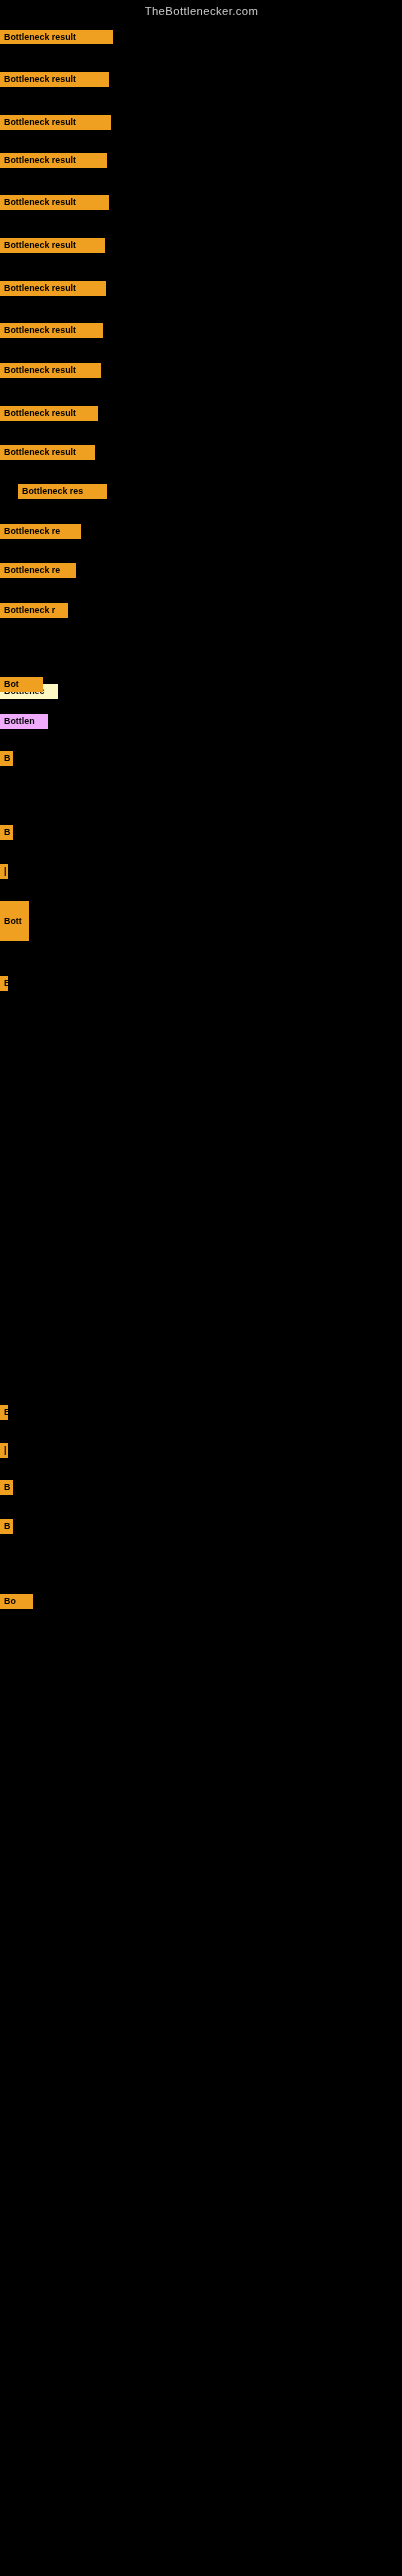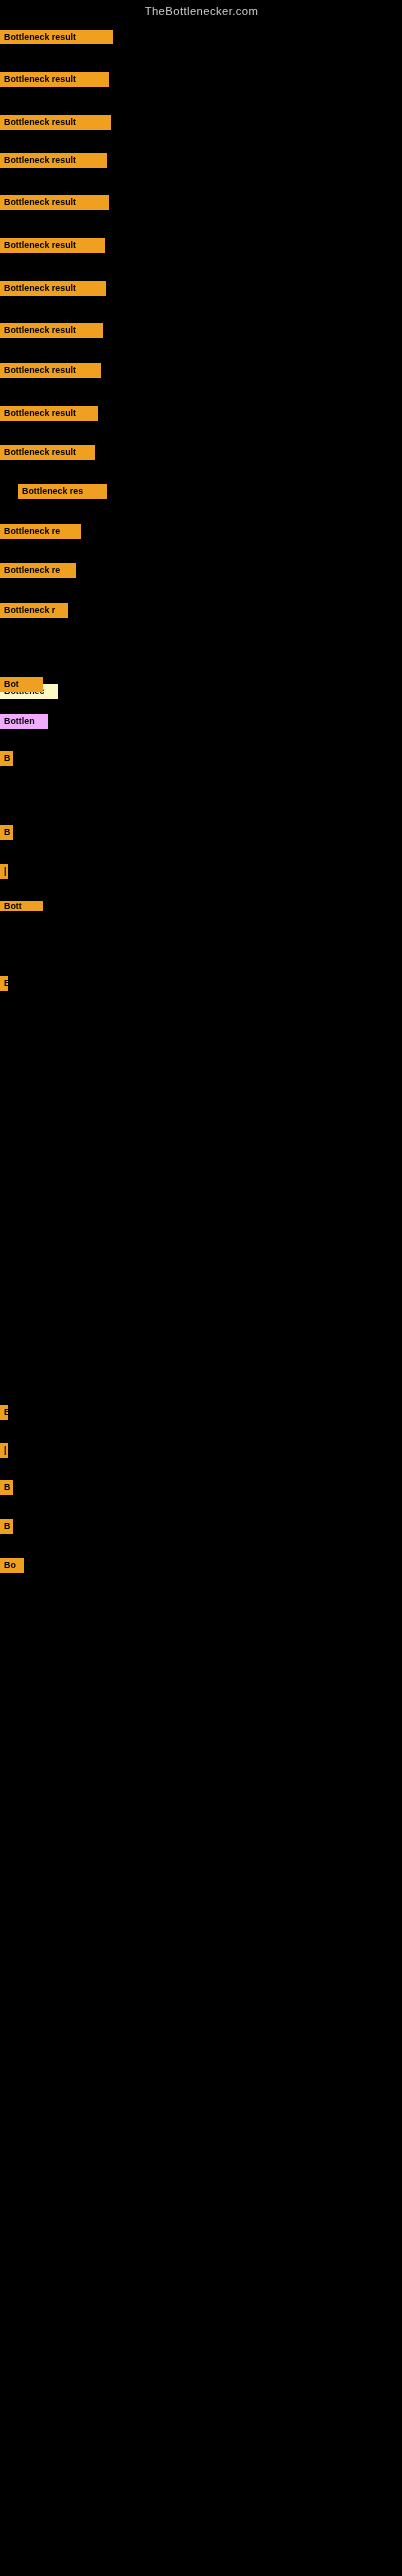--- a/index.html
+++ b/index.html
@@ -81,34 +81,34 @@
     <div style="position: absolute; top: 731px; left: 0px; display: flex; align-items: center;">
       <div style="background: rgb(240, 160, 32); color: rgb(0, 0, 0); font-size: 8.9px; font-weight: bold; padding: 2.4px 4px; white-space: nowrap; overflow: hidden; width: 13px;">B</div>
     </div>
     <div style="position: absolute; top: 805px; left: 0px; display: flex; align-items: center;">
       <div style="background: rgb(240, 160, 32); color: rgb(0, 0, 0); font-size: 8.9px; font-weight: bold; padding: 2.4px 4px; white-space: nowrap; overflow: hidden; width: 13px;">B</div>
     </div>
     <div style="position: absolute; top: 844px; left: 0px; display: flex; align-items: center;">
       <div style="background: rgb(240, 160, 32); color: rgb(0, 0, 0); font-size: 8.9px; font-weight: bold; padding: 2.4px 4px; white-space: nowrap; overflow: hidden; width: 6.4px;">|</div>
     </div>
     <div style="position: absolute; top: 881px; left: 0px; display: flex; align-items: center;">
-      <div style="background: rgb(240, 160, 32); color: rgb(0, 0, 0); font-size: 8.9px; font-weight: bold; padding: 0 4px; white-space: nowrap; overflow: hidden; width: 43px;">Bott</div>
+      <div style="background: rgb(240, 160, 32); color: rgb(0, 0, 0); font-size: 8.9px; font-weight: bold; padding: 15px 4px; white-space: nowrap; overflow: hidden; width: 29px;">Bott</div>
     </div>
     <div style="position: absolute; top: 956px; left: 0px; display: flex; align-items: center;">
       <div style="background: rgb(240, 160, 32); color: rgb(0, 0, 0); font-size: 8.9px; font-weight: bold; padding: 2.4px 4px; white-space: nowrap; overflow: hidden; width: 8px;">E</div>
     </div>
     <div style="position: absolute; top: 1385px; left: 0px; display: flex; align-items: center;">
       <div style="background: rgb(240, 160, 32); color: rgb(0, 0, 0); font-size: 8.9px; font-weight: bold; padding: 2.4px 4px; white-space: nowrap; overflow: hidden; width: 8px;">E</div>
     </div>
     <div style="position: absolute; top: 1423px; left: 0px; display: flex; align-items: center;">
       <div style="background: rgb(240, 160, 32); color: rgb(0, 0, 0); font-size: 8.9px; font-weight: bold; padding: 2.4px 4px; white-space: nowrap; overflow: hidden; width: 6.4px;">|</div>
     </div>
     <div style="position: absolute; top: 1460px; left: 0px; display: flex; align-items: center;">
       <div style="background: rgb(240, 160, 32); color: rgb(0, 0, 0); font-size: 8.9px; font-weight: bold; padding: 2.4px 4px; white-space: nowrap; overflow: hidden; width: 13px;">B</div>
     </div>
     <div style="position: absolute; top: 1499px; left: 0px; display: flex; align-items: center;">
       <div style="background: rgb(240, 160, 32); color: rgb(0, 0, 0); font-size: 8.9px; font-weight: bold; padding: 2.4px 4px; white-space: nowrap; overflow: hidden; width: 13px;">B</div>
     </div>
     <div style="position: absolute; top: 1538px; left: 0px; display: flex; align-items: center;">
-      <div style="background: rgb(240, 160, 32); color: rgb(0, 0, 0); font-size: 8.9px; font-weight: bold; padding: 2.4px 4px; white-space: nowrap; overflow: hidden; width: 24px;">Bo</div>
+      <div style="background: rgb(240, 160, 32); color: rgb(0, 0, 0); font-size: 8.9px; font-weight: bold; padding: 2.4px 4px; white-space: nowrap; overflow: hidden; width: 33px; margin-top: 36px;">Bo</div>
     </div>
   </div>
 
 
 </body></html>

